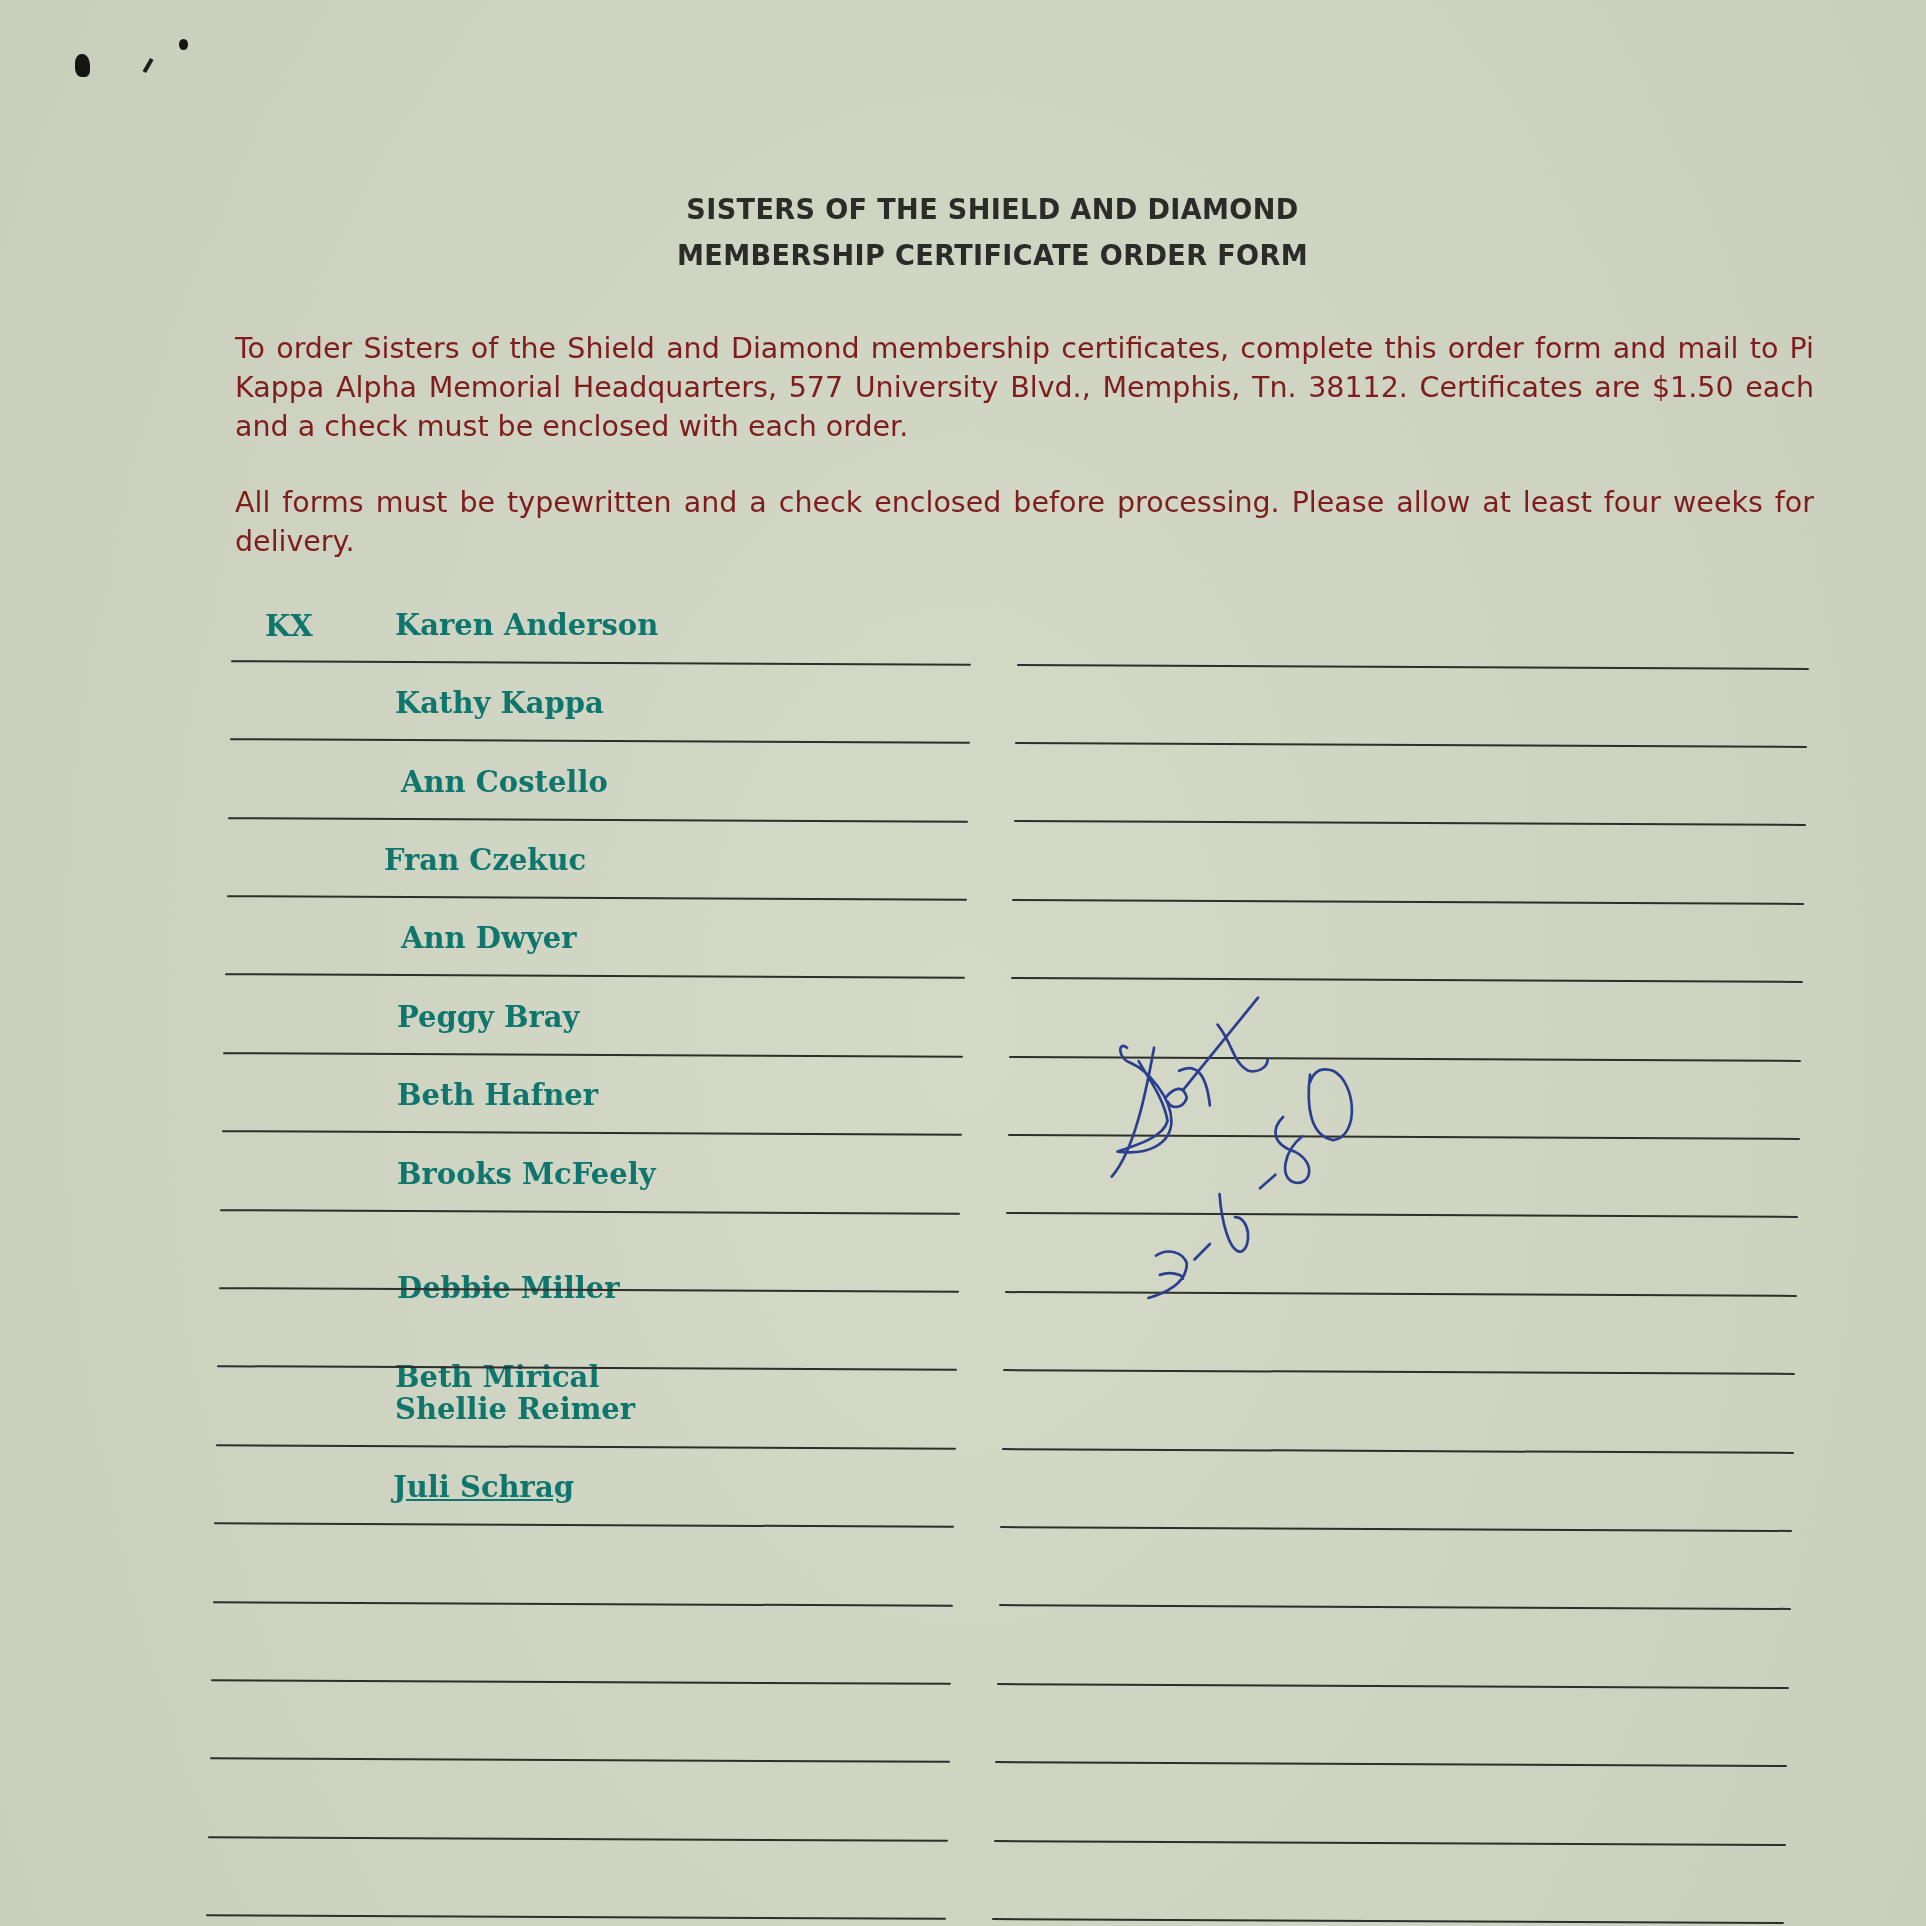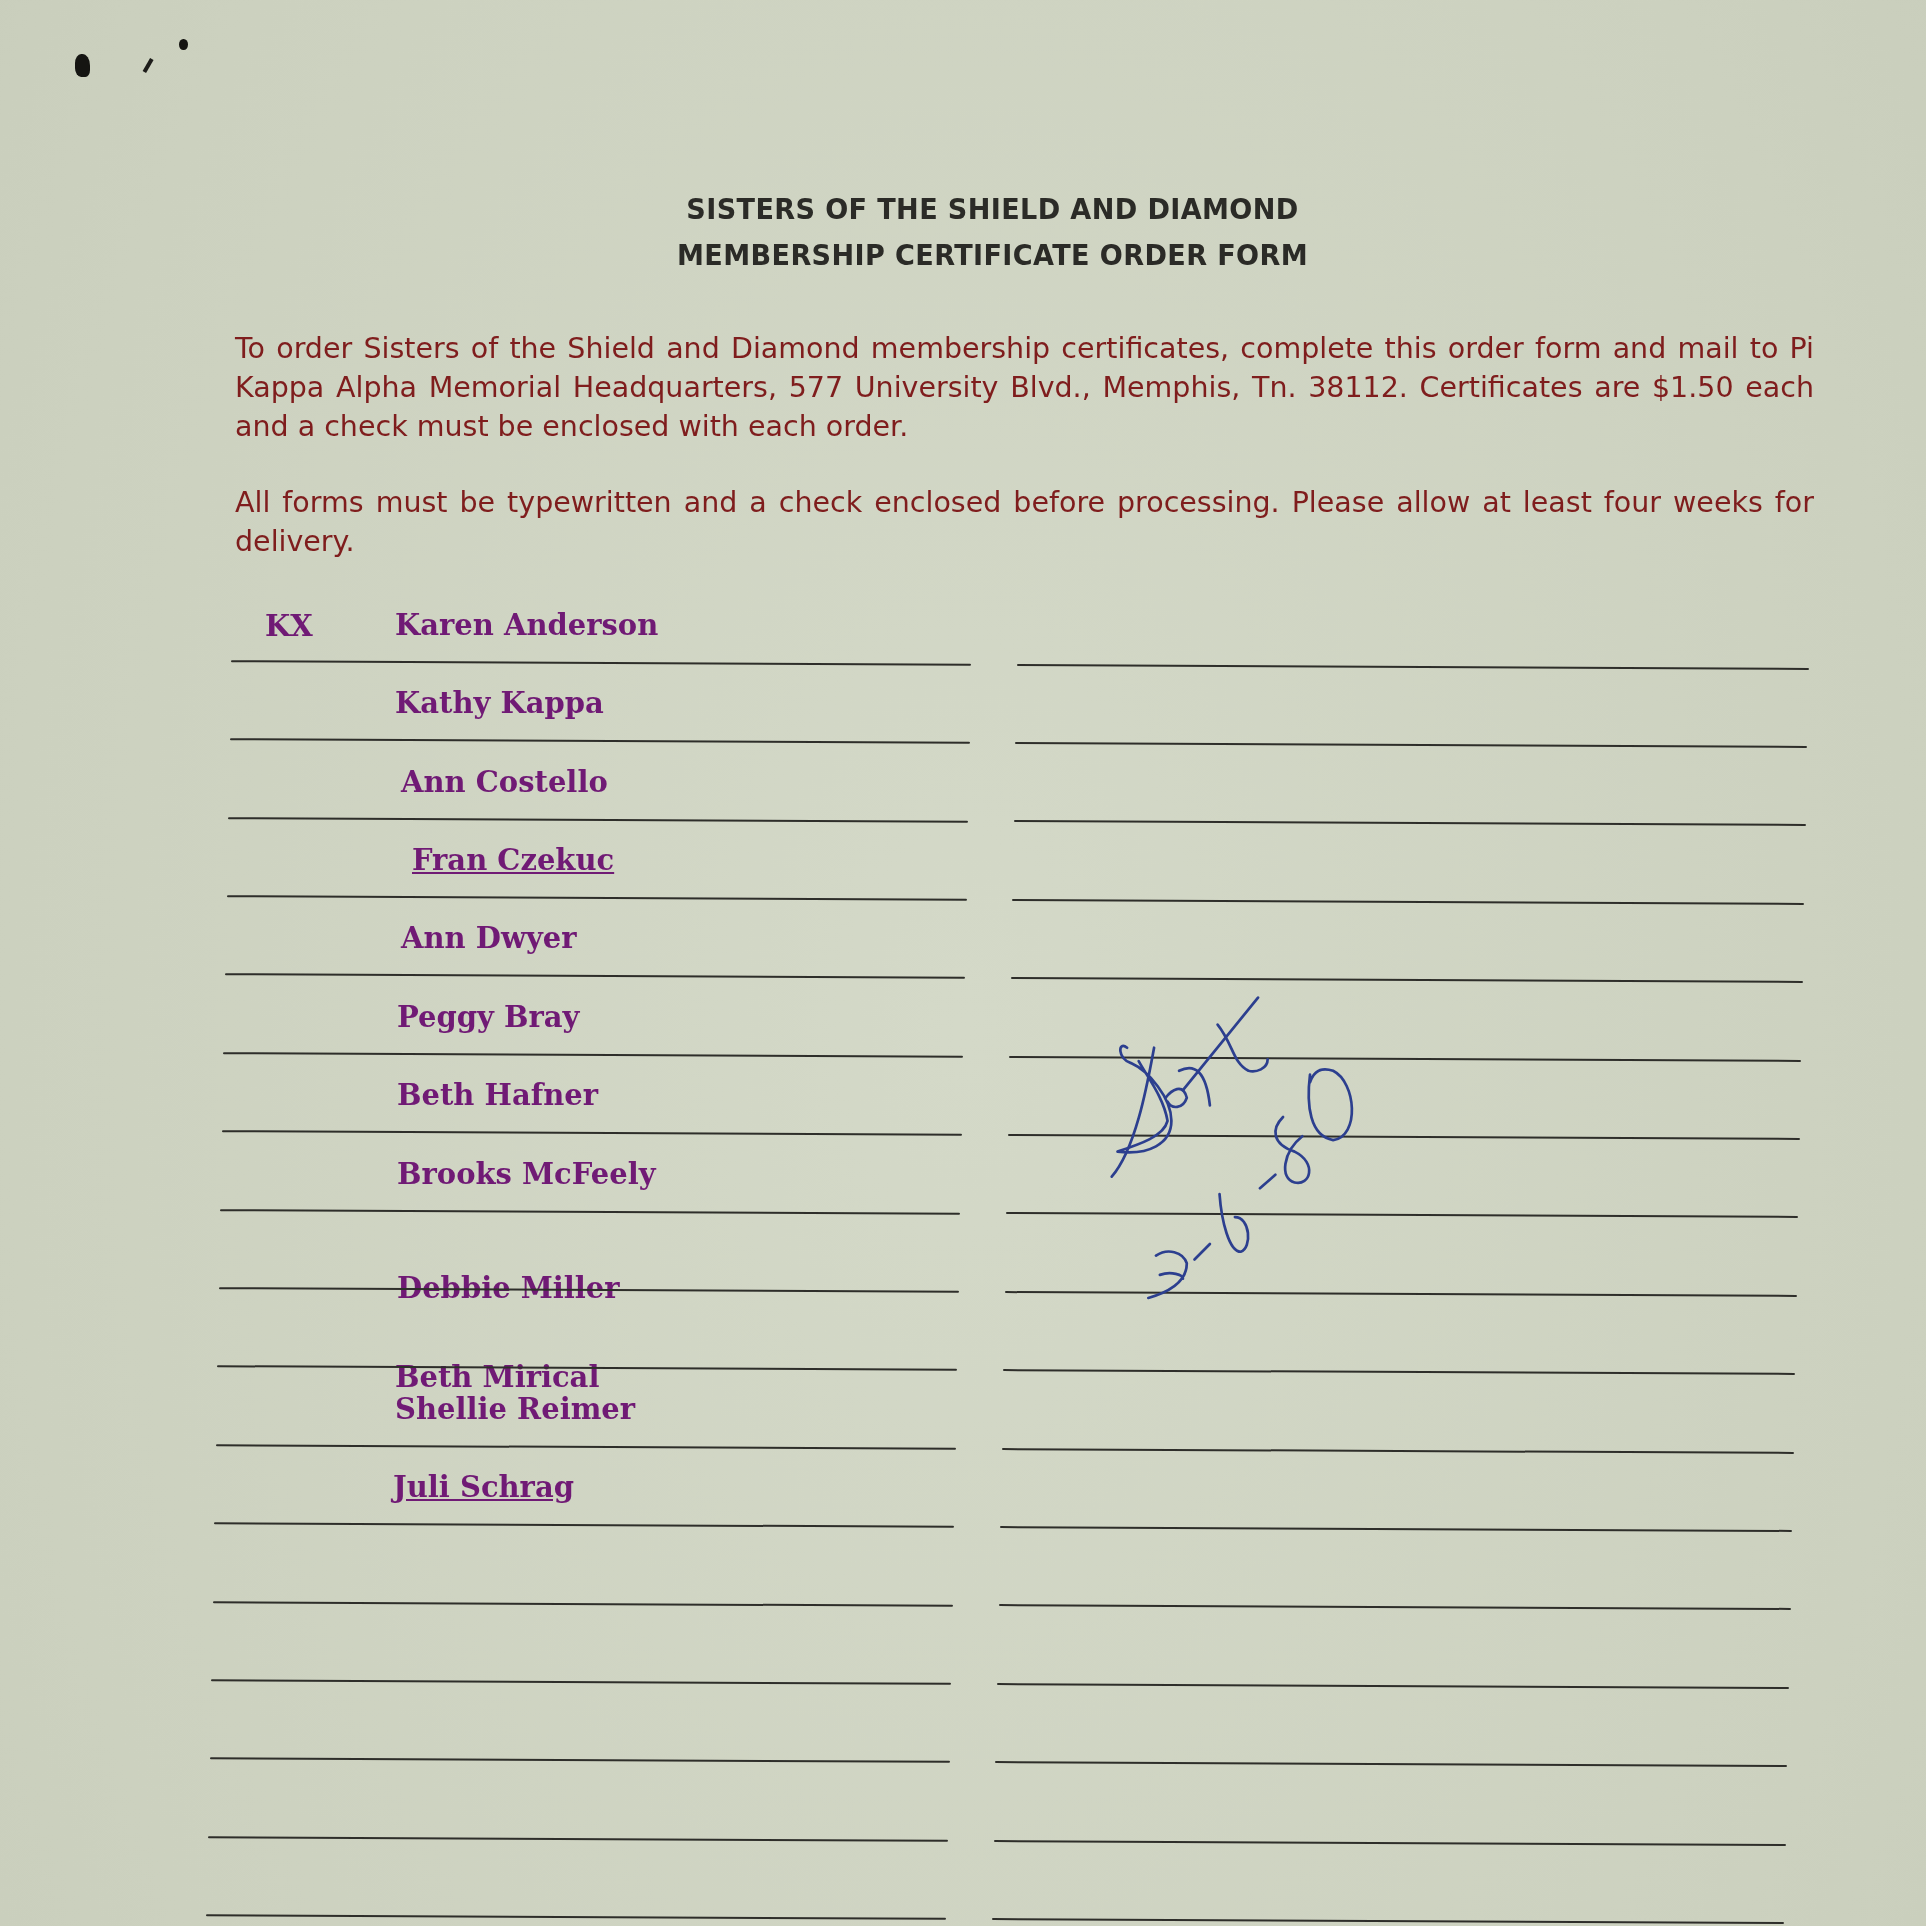--- a/index.html
+++ b/index.html
@@ -16,21 +16,21 @@
     font-size:28.5px; letter-spacing:0.4px; color:#2b2b27;
     transform: scaleX(0.95);
   }
   .para {
     left:235px; width:1579px;
     font-family:"DejaVu Sans", sans-serif; font-size:28.5px; line-height:39px;
     color:#7f1d1d; text-align:justify;
   }
   .rule { height:2.3px; background:#2e2e2a; border-radius:1.2px; }
   .typed {
-    font-family:"DejaVu Serif", serif; font-weight:bold; font-size:29px; color:#701a75;
+    font-family:"DejaVu Serif", serif; font-weight:bold; font-size:29px; color:#0f766e;
   }
   svg { position:absolute; overflow:visible; }
 </style>
 </head>
 <body>
 
 <div class="abs title" style="top:193px;">SISTERS OF THE SHIELD AND DIAMOND</div>
 <div class="abs title" style="top:239px;">MEMBERSHIP CERTIFICATE ORDER FORM</div>
 
 <div class="abs para" style="top:329px;">To order Sisters of the Shield and Diamond membership certificates, complete this order form and mail to Pi Kappa Alpha Memorial Headquarters, 577 University Blvd., Memphis, Tn. 38112. Certificates are $1.50 each and a check must be enclosed with each order.</div>
@@ -45,21 +45,21 @@
     </div>
     <div>
       <div class="abs typed" style="left: 395px; top: 686px;">Kathy Kappa</div>
       <div class="abs rule" style="left: 230px; top: 740px; width: 740px; transform: rotate(0.28deg);"></div>
     </div>
     <div>
       <div class="abs typed" style="left: 401px; top: 765px;">Ann Costello</div>
       <div class="abs rule" style="left: 228px; top: 819px; width: 740px; transform: rotate(0.28deg);"></div>
     </div>
     <div>
-      <div class="abs typed" style="left: 412px; top: 843px; text-decoration: underline;">Fran Czekuc</div>
+      <div class="abs typed" style="left: 384px; top: 843px;">Fran Czekuc</div>
       <div class="abs rule" style="left: 227px; top: 897px; width: 740px; transform: rotate(0.28deg);"></div>
     </div>
     <div>
       <div class="abs typed" style="left: 401px; top: 921px;">Ann Dwyer</div>
       <div class="abs rule" style="left: 225px; top: 975px; width: 740px; transform: rotate(0.28deg);"></div>
     </div>
     <div>
       <div class="abs typed" style="left: 397px; top: 1000px;">Peggy Bray</div>
       <div class="abs rule" style="left: 223px; top: 1054px; width: 740px; transform: rotate(0.28deg);"></div>
     </div>

